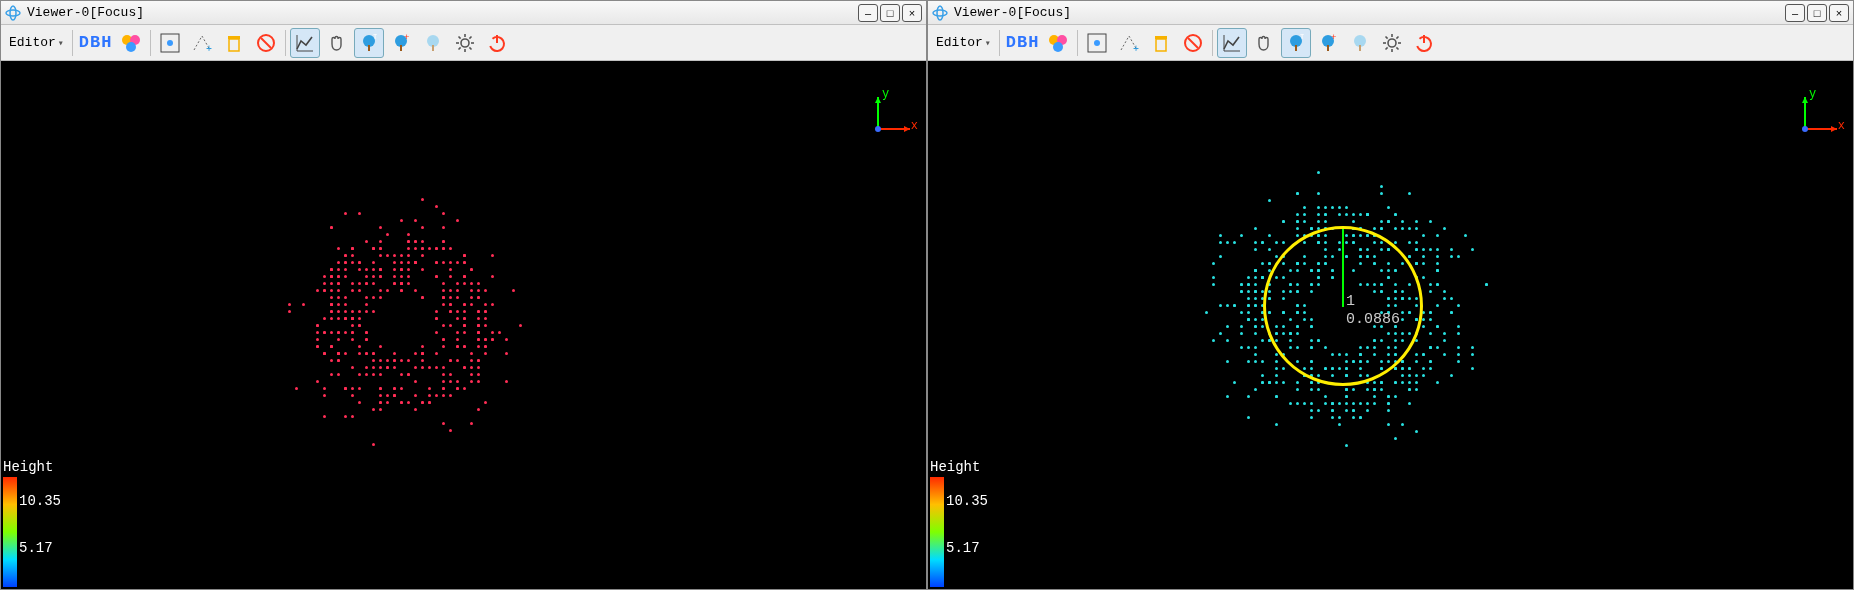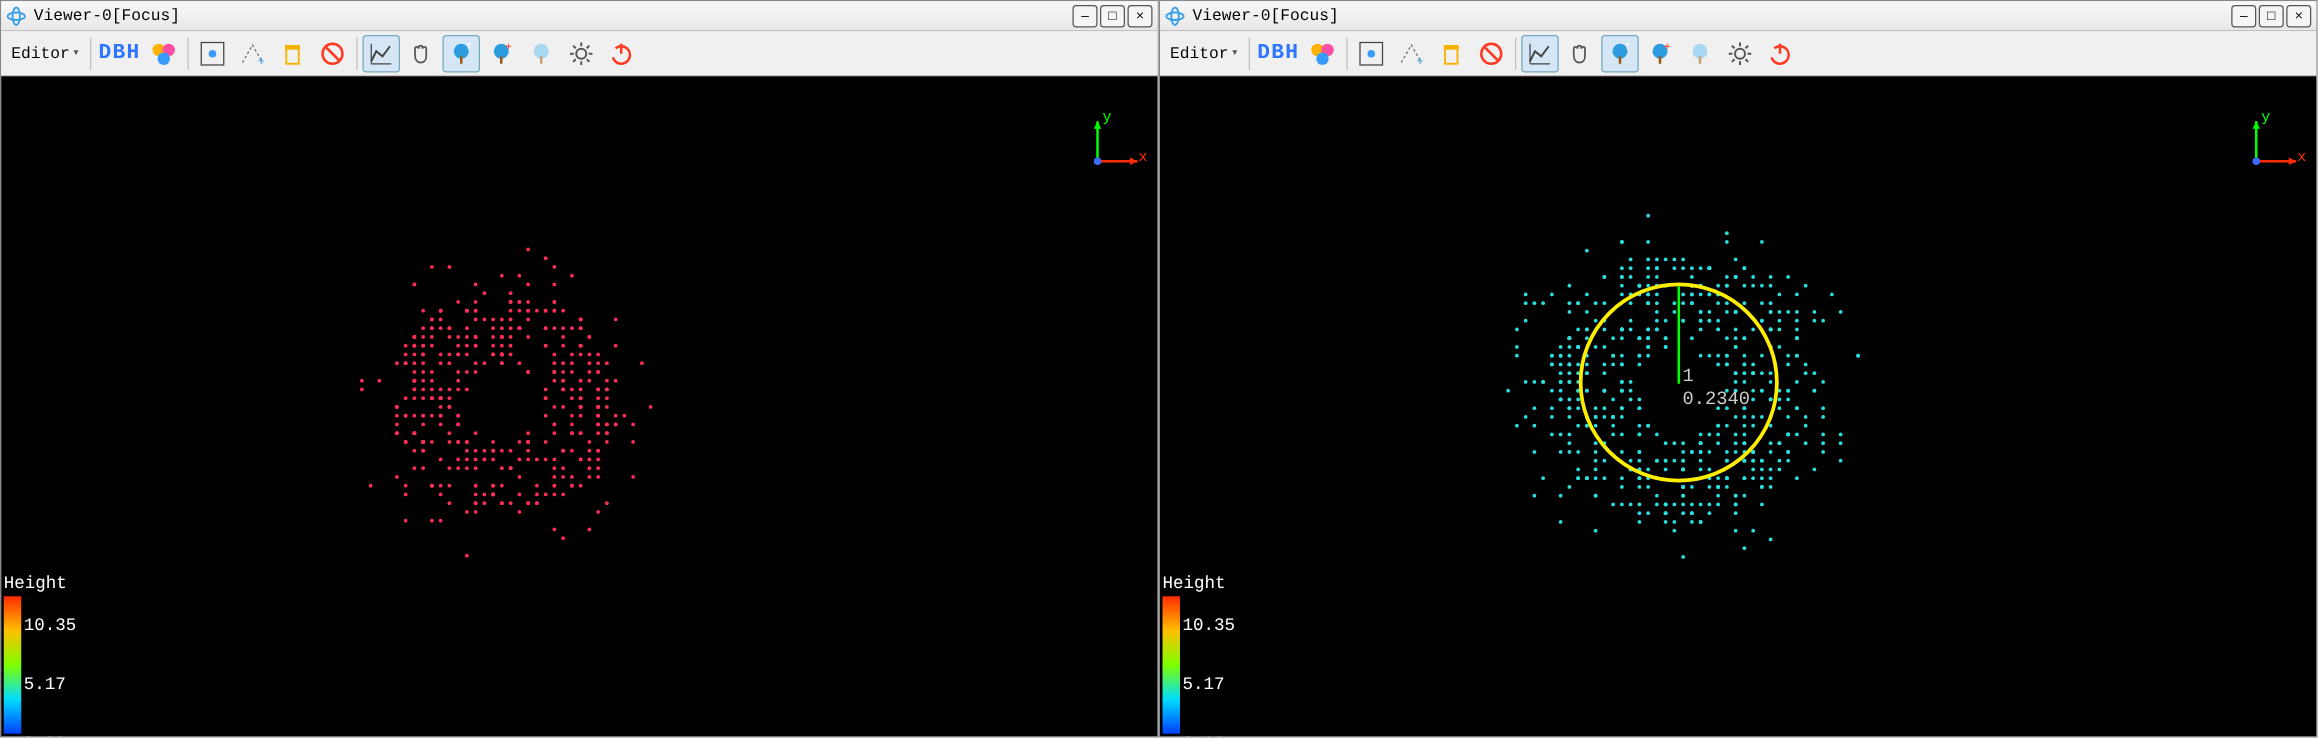--- a/index.html
+++ b/index.html
@@ -1432,21 +1432,21 @@
         <div class="pt" style="left: 28px; top: 133px;"></div>
         <div class="pt" style="left: 273px; top: 175px;"></div>
         <div class="pt" style="left: 21px; top: 133px;"></div>
         <div class="pt" style="left: 147px; top: 273px;"></div>
         <div class="pt" style="left: 49px; top: 224px;"></div>
       </div>
 
     <div class="fit-circle" style="left:335px; top:165px; width:160px; height:160px;"></div>
     <div class="fit-radius" style="left:414px; top:168px; height:78px;"></div>
     <div class="anno" style="left:418px; top:232px;">1</div>
-    <div class="anno" style="left:418px; top:250px;">0.2340</div>
+    <div class="anno" style="left:418px; top:250px;">0.0886</div>
 
     <div class="legend">
       <div>Height</div>
       <div style="display:flex; position:relative;">
         <div class="bar"></div>
         <div class="ticks">
           <span>10.35</span>
           <span>5.17</span>
           <span>0.00</span>
         </div>

